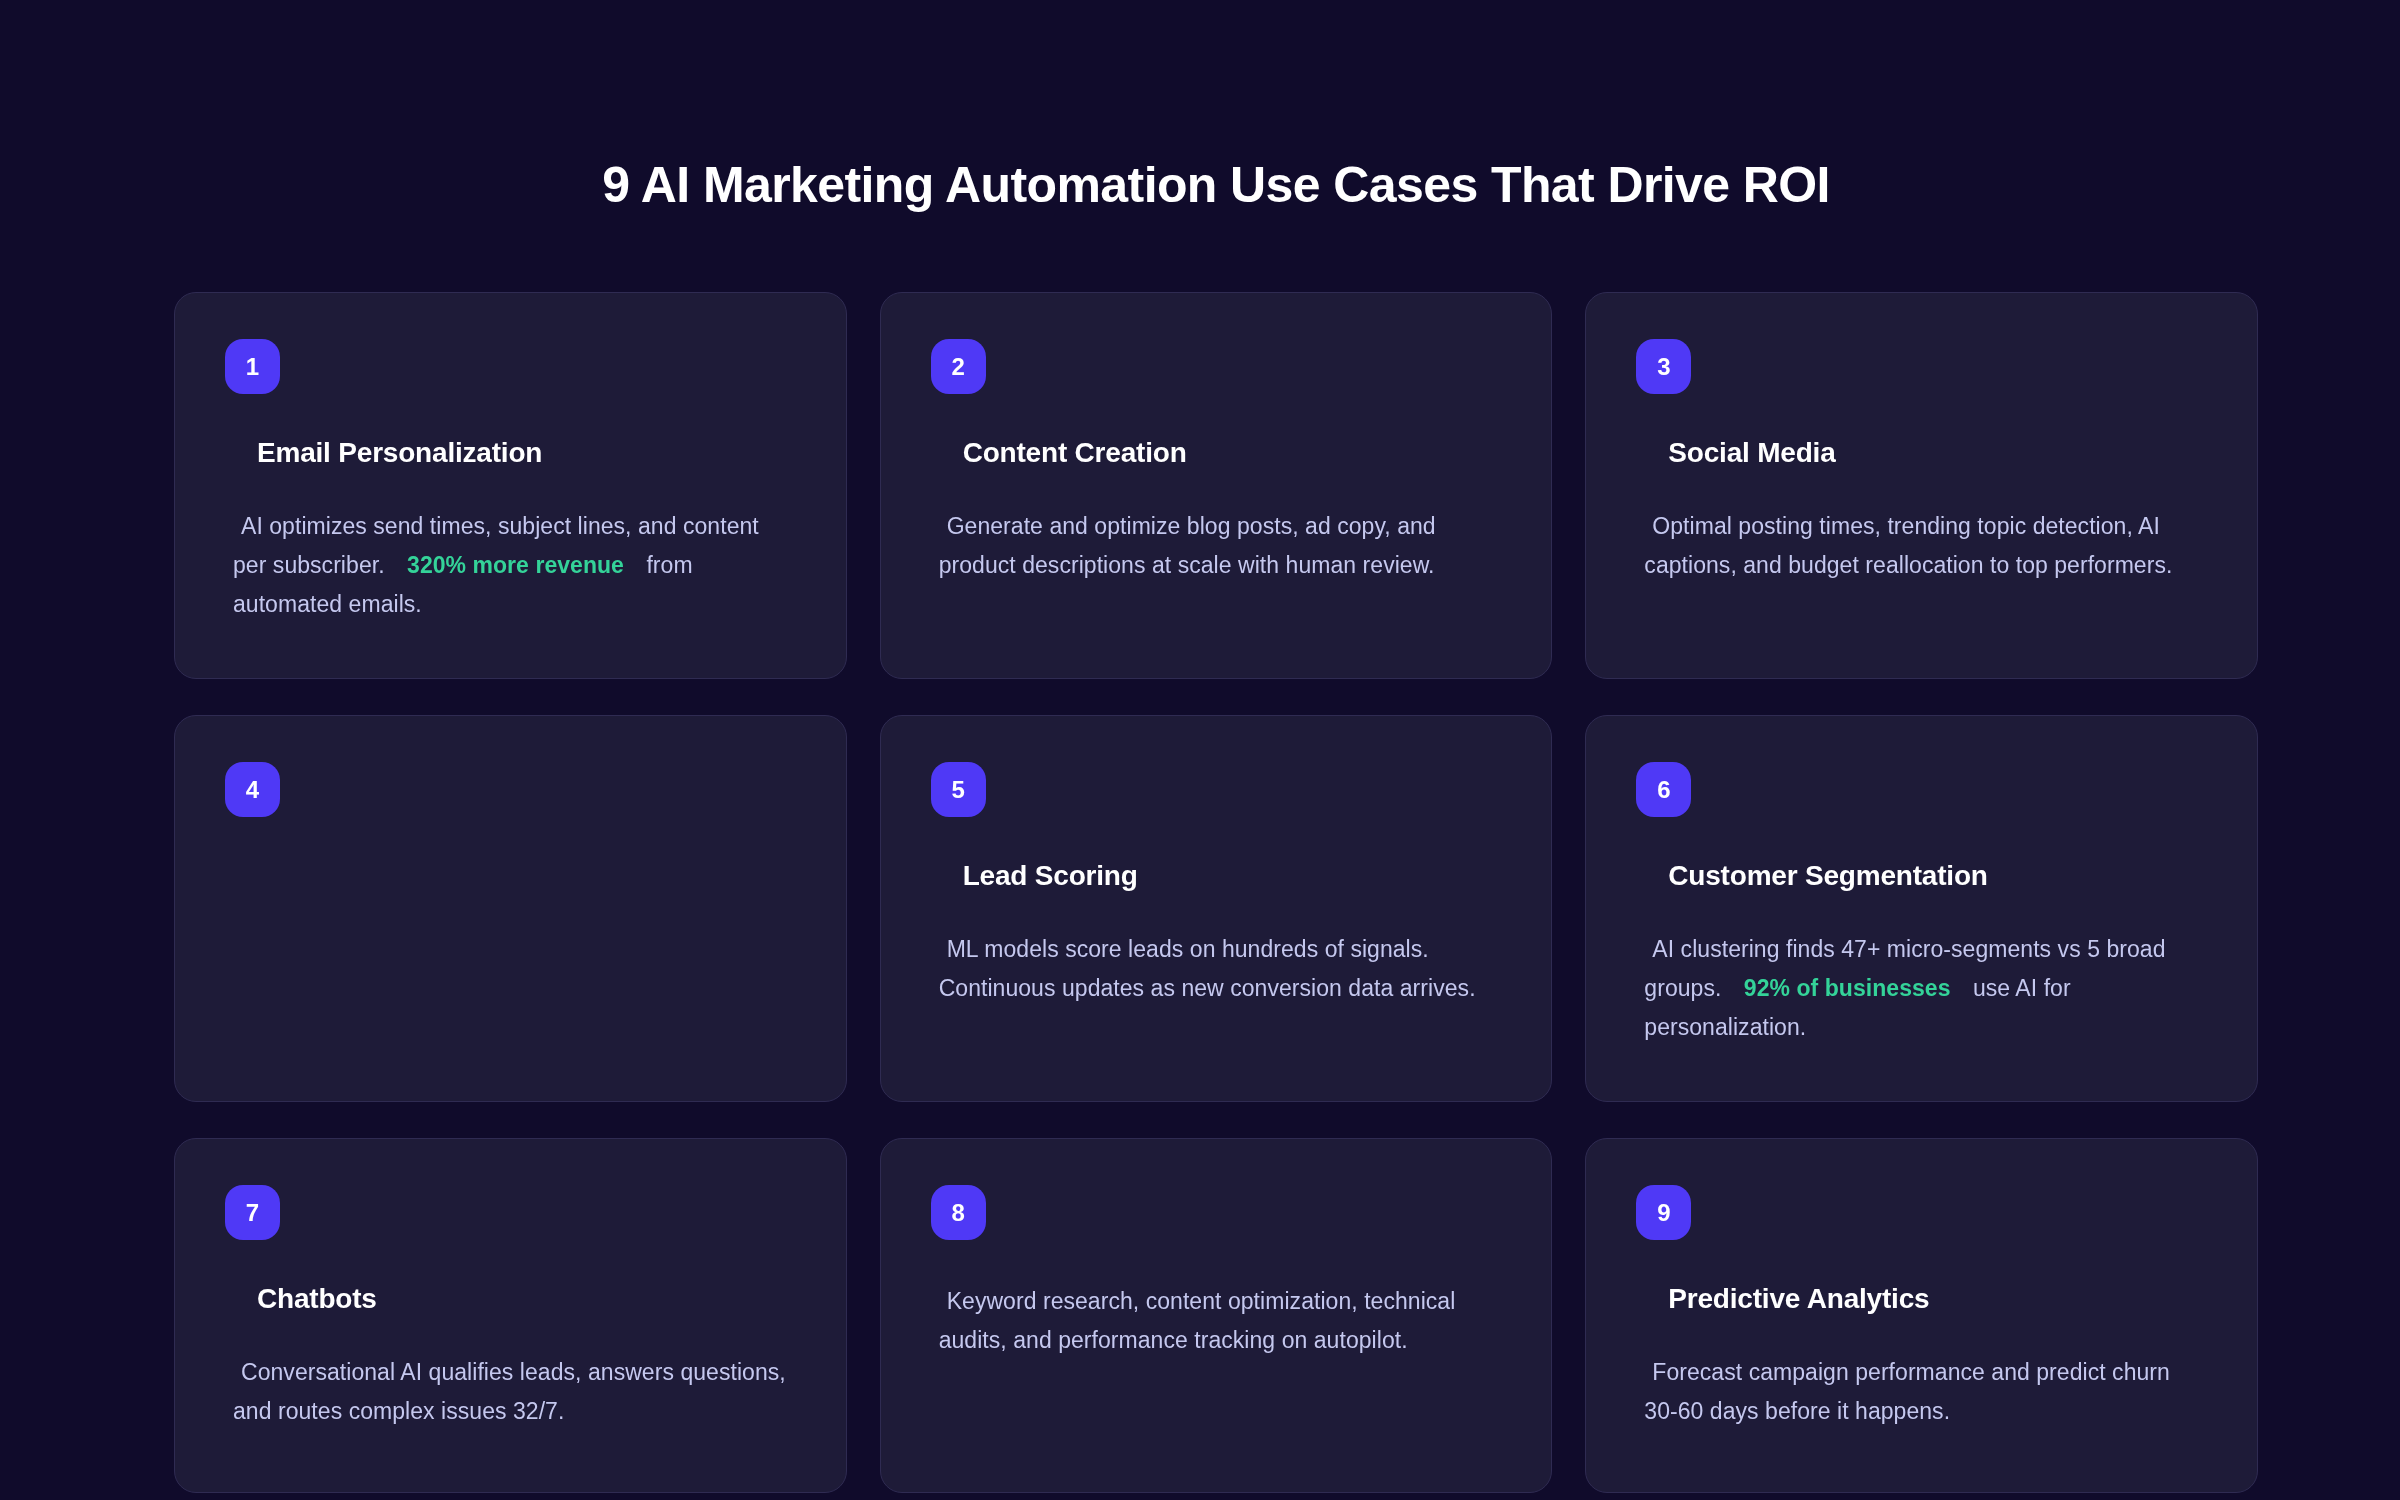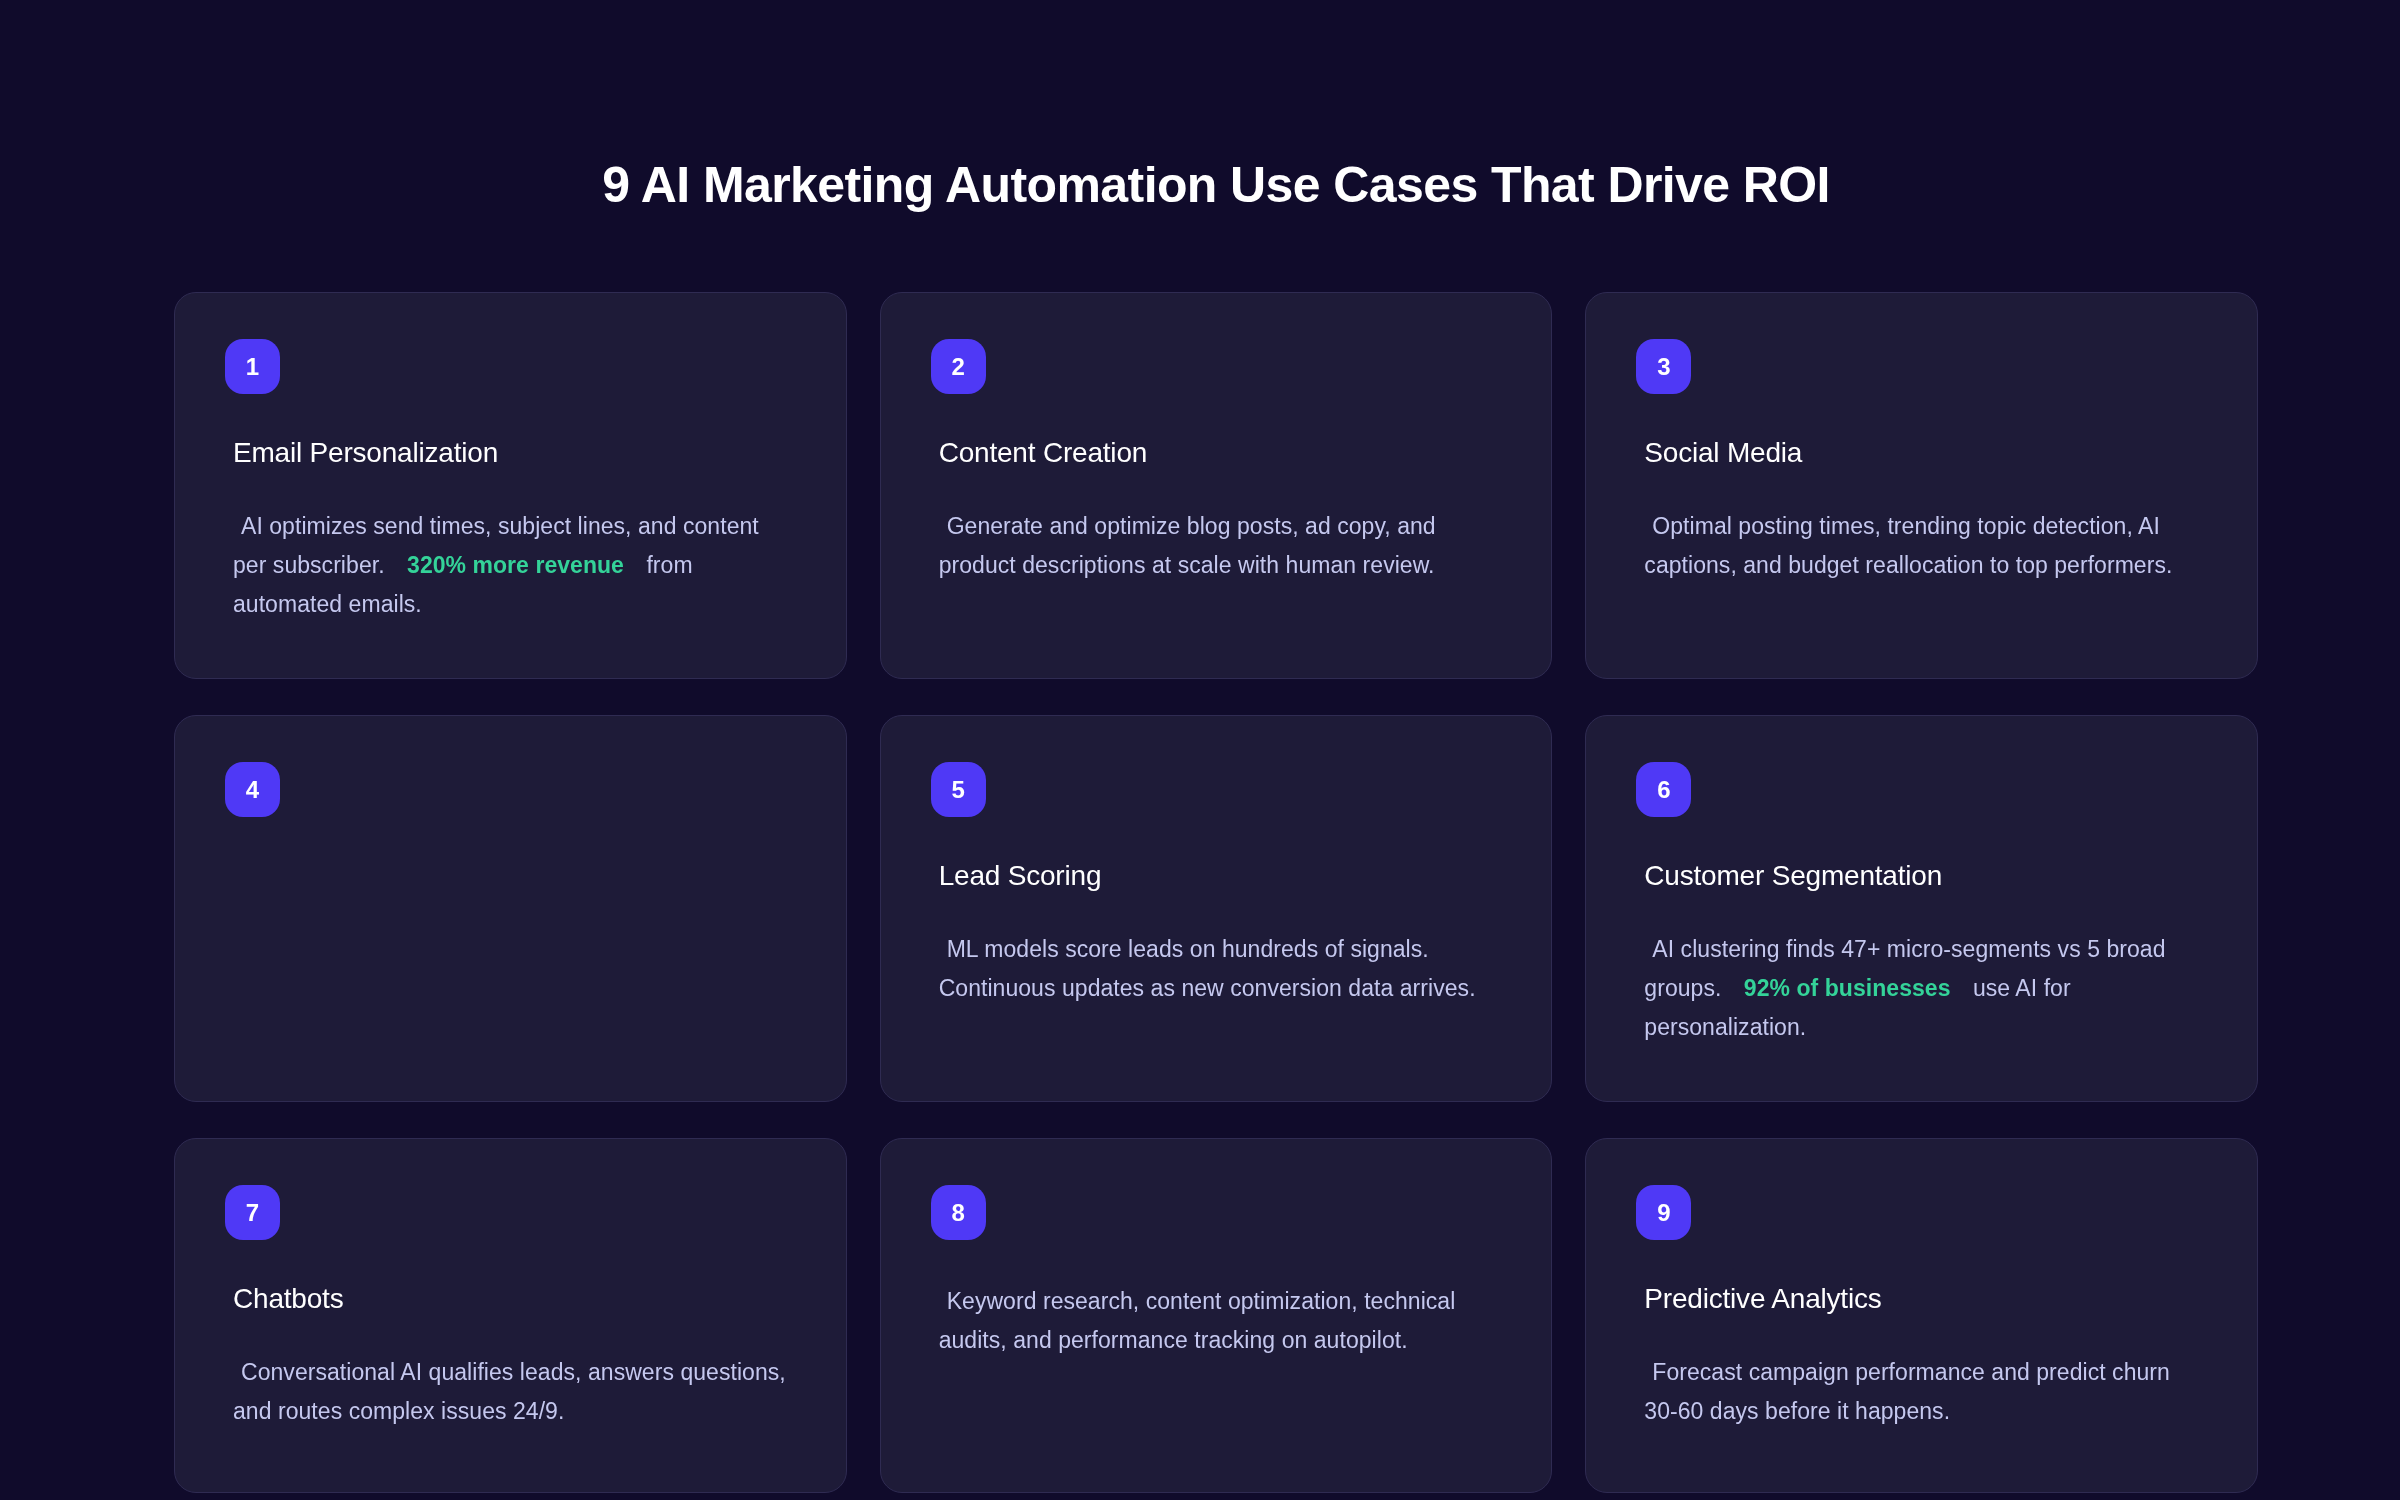--- a/index.html
+++ b/index.html
@@ -72,24 +72,25 @@
     display: flex;
     align-items: center;
     justify-content: center;
     line-height: 1;
     margin-bottom: 34px;
   }
 
   .card-title {
     font-size: 28px;
     line-height: 34px;
-    font-weight: 400;
+    font-weight: 700;
     color: #ffffff;
     letter-spacing: -0.2px;
     margin-bottom: 21px;
+    margin-left: 24px;
   }
 
   .card-desc {
     font-size: 23px;
     line-height: 39px;
     font-weight: 400;
     color: #c5c8ef;
     letter-spacing: 0.05px;
   }
 
@@ -137,21 +138,21 @@
 
     <div class="card card-row-2">
       <div class="badge">6</div>
       <div class="card-title">Customer Segmentation</div>
       <div class="card-desc"><span>AI clustering finds 47+ micro-segments vs 5 broad groups. </span><span class="hl">92% of businesses</span><span> use AI for personalization.</span></div>
     </div>
 
     <div class="card card-row-3">
       <div class="badge">7</div>
       <div class="card-title">Chatbots</div>
-      <div class="card-desc"><span>Conversational AI qualifies leads, answers questions, and routes complex issues 24/9.</span></div>
+      <div class="card-desc"><span>Conversational AI qualifies leads, answers questions, and routes complex issues 32/7.</span></div>
     </div>
 
     <div class="card card-row-3">
       <div class="badge">8</div>
       <div class="card-desc"><span>Keyword research, content optimization, technical audits, and performance tracking on autopilot.</span></div>
     </div>
 
     <div class="card card-row-3">
       <div class="badge">9</div>
       <div class="card-title">Predictive Analytics</div>

